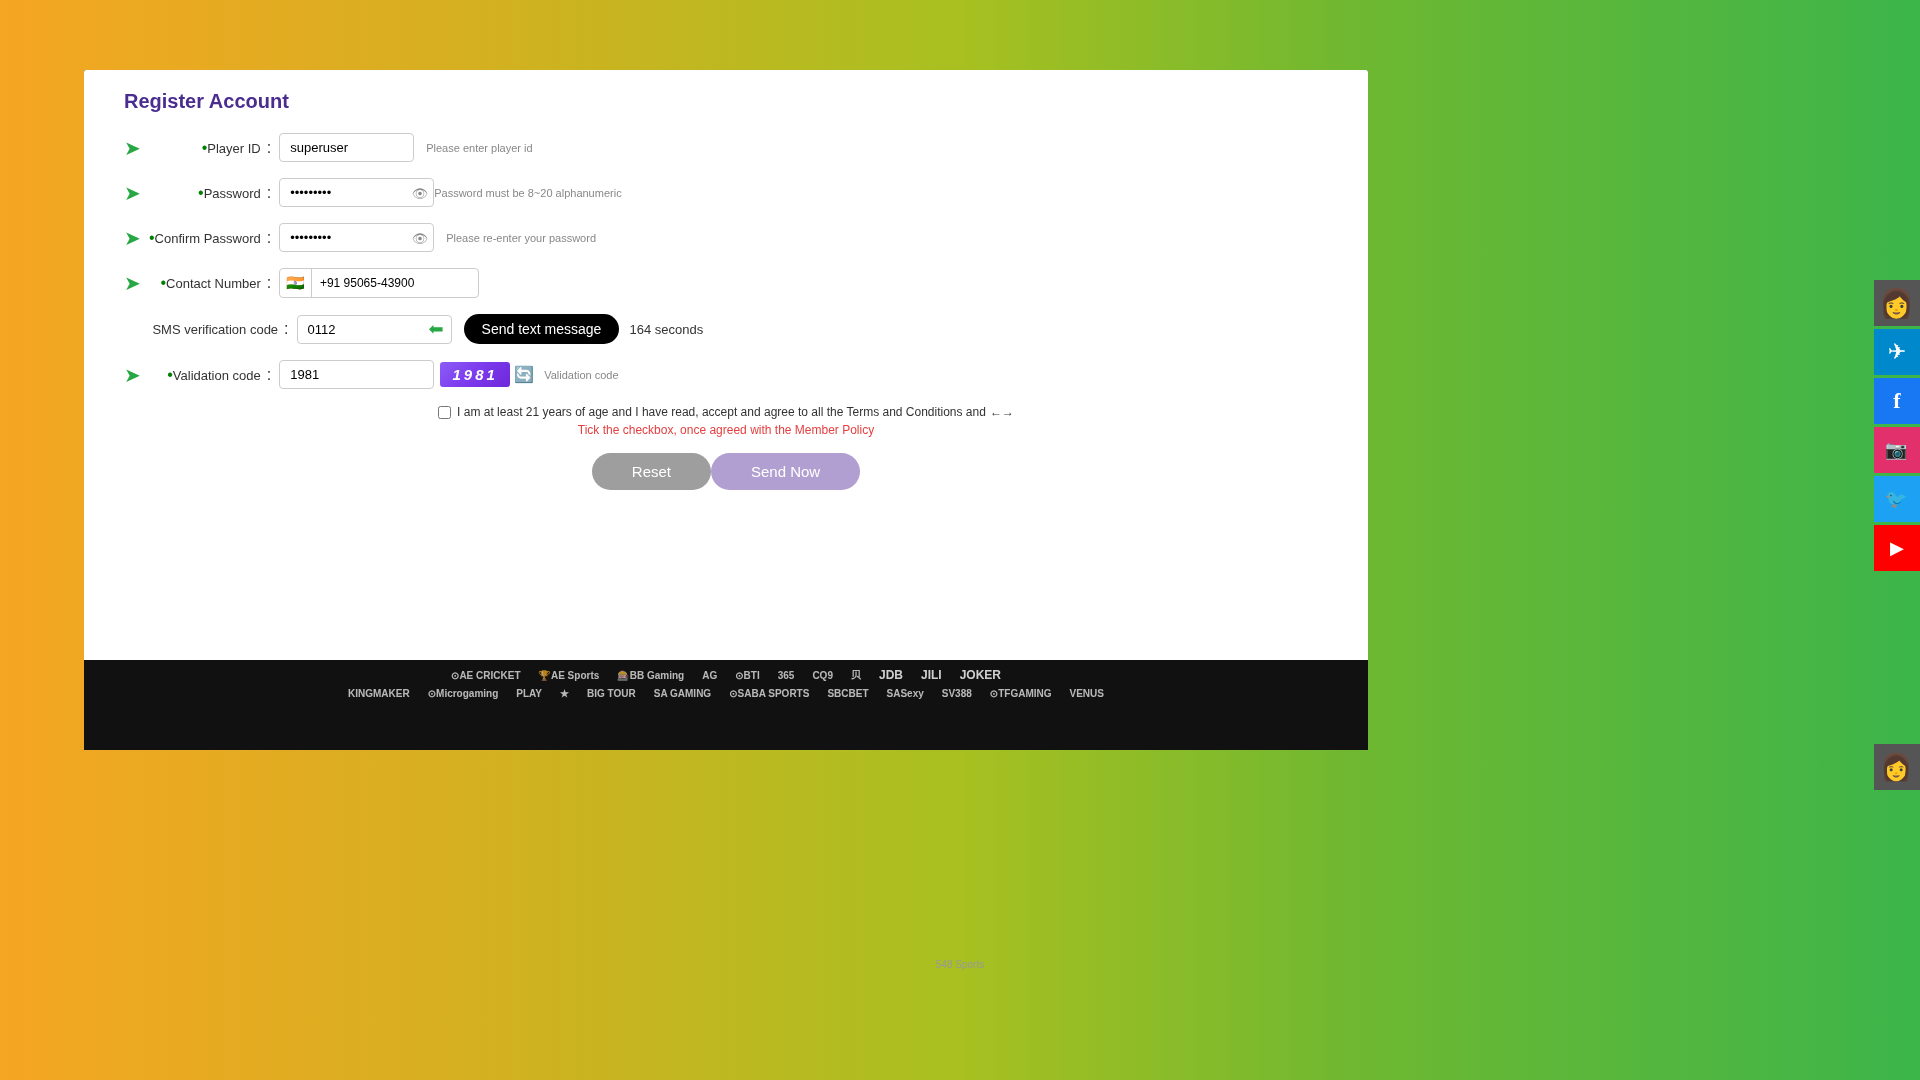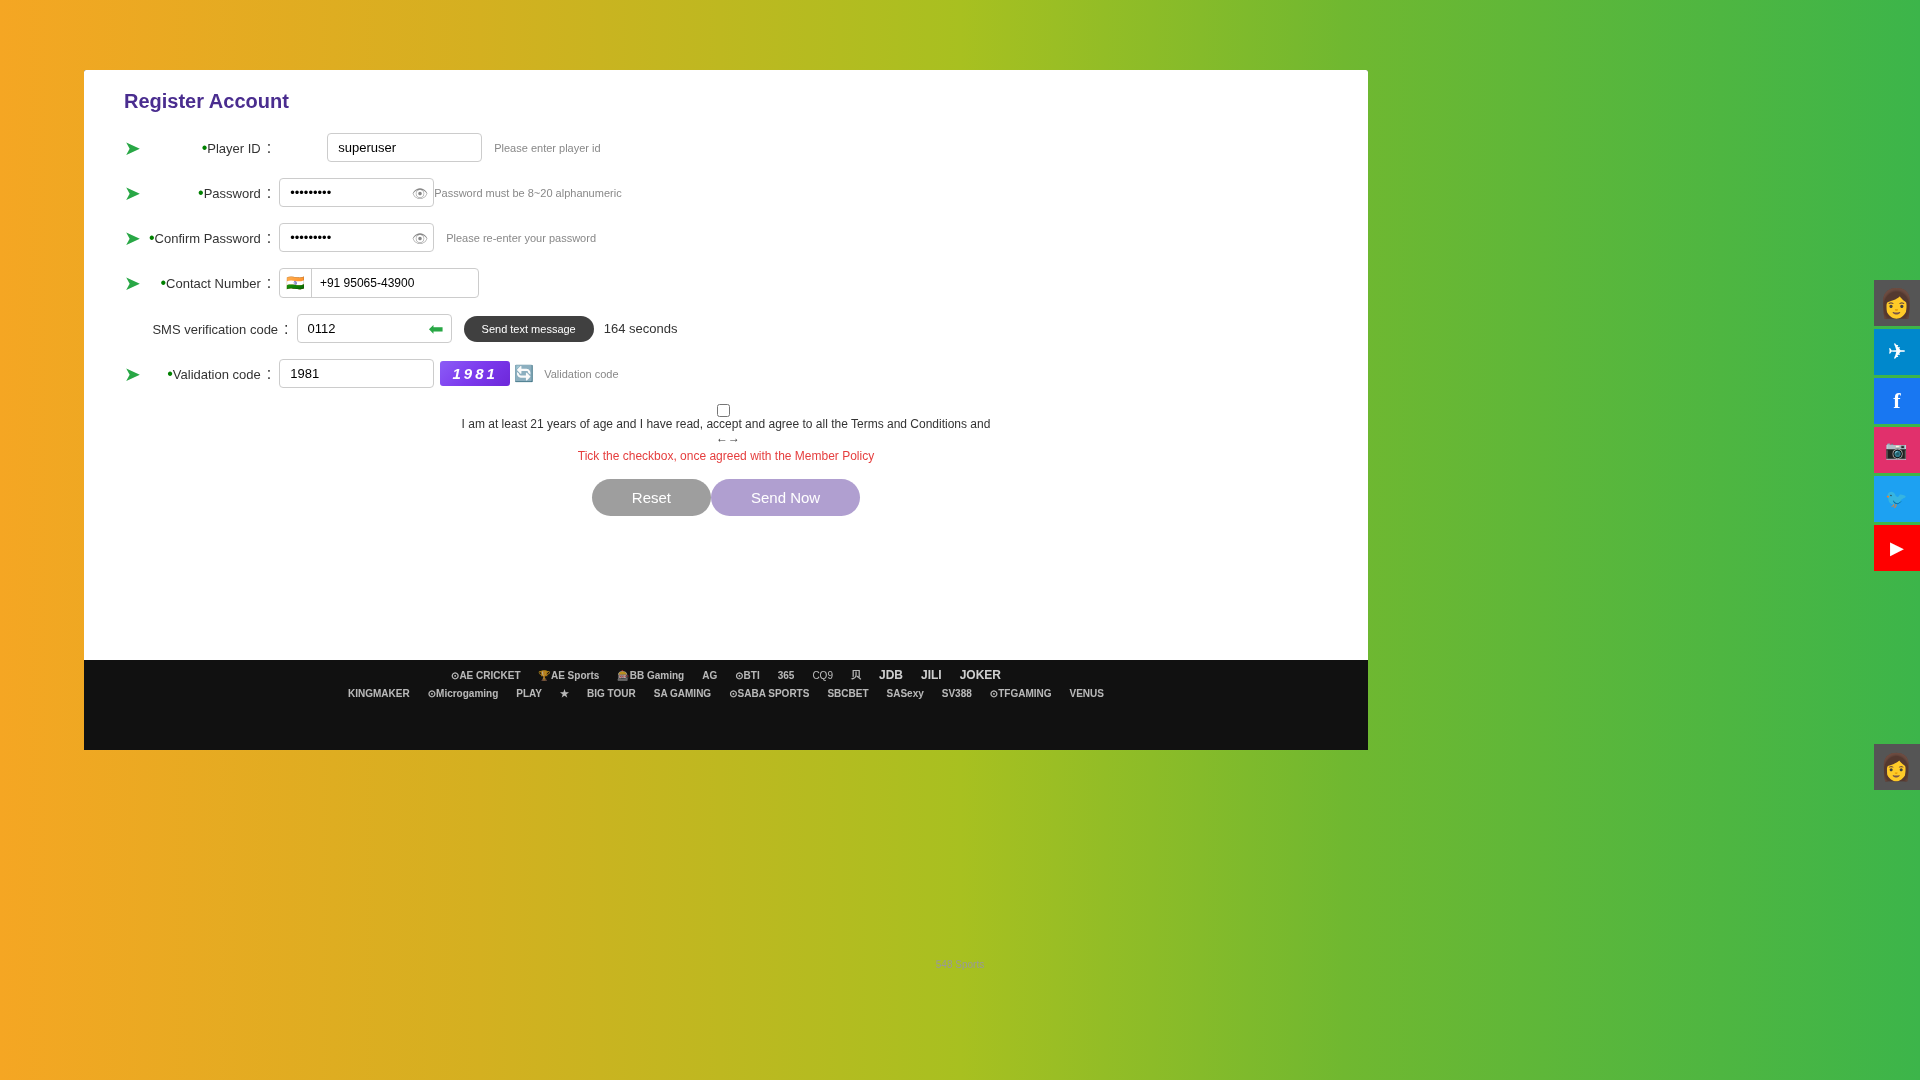--- a/index.html
+++ b/index.html
@@ -31,21 +31,21 @@
     <div style="padding:20px 40px;">
 
       <div style="color:#4a2d8f;font-size:20px;font-weight:bold;margin-bottom:20px;">Register Account</div>
 
       <div class="form-row" style="display:flex;align-items:center;margin-bottom:16px;">
         <span style="color:#28a745;font-size:20px;margin-right:6px;">➤</span>
         <span style="font-size:13px;color:#333;min-width:120px;text-align:right;padding-right:6px;">
           <span style="color:green;font-size:16px;">•</span><span>Player ID</span>
         </span>
         <span style="margin-right:8px;color:#333;">:</span>
-        <input type="text" style="width: 155px; padding: 6px 10px; border: 1px solid rgb(204, 204, 204); border-radius: 4px; font-size: 13px; outline: none; margin-left: 48px;" value="superuser">
+        <input type="text" style="width: 135px; padding: 6px 10px; border: 1px solid rgb(204, 204, 204); border-radius: 4px; font-size: 13px; outline: none;" value="superuser">
         <span style="margin-left:12px;font-size:11px;color:#888;">Please enter player id</span>
       </div>
 
       <div class="form-row" style="display:flex;align-items:center;margin-bottom:16px;">
         <span style="color:#28a745;font-size:20px;margin-right:6px;">➤</span>
         <span style="font-size:13px;color:#333;min-width:120px;text-align:right;padding-right:6px;">
           <span style="color:green;font-size:16px;">•</span><span>Password</span>
         </span>
         <span style="margin-right:8px;color:#333;">:</span>
         <div style="position:relative;display:inline-block;">
@@ -83,39 +83,39 @@
       <div class="form-row" style="display:flex;align-items:center;margin-bottom:16px;">
         <span style="color:#28a745;font-size:20px;margin-right:6px;opacity:0;">➤</span>
         <span style="font-size:13px;color:#333;min-width:120px;text-align:right;padding-right:6px;">
           <span style="color:green;font-size:16px;opacity:0;">•</span><span>SMS verification code</span>
         </span>
         <span style="margin-right:8px;color:#333;">:</span>
         <div style="position:relative;display:inline-block;">
           <input type="text" style="width: 155px; padding: 6px 10px; border: 1px solid rgb(204, 204, 204); border-radius: 4px; font-size: 13px; outline: none;" value="0112">
           <span style="position:absolute;right:8px;top:50%;transform:translateY(-50%);color:#28a745;font-size:18px;">⬅</span>
         </div>
-        <button style="background:#404040;color:white;border:none;border-radius:20px;padding:7px 18px;font-size:11px;cursor:pointer;margin-left:12px;white-space:nowrap;">Send text message</button>
+        <button style="background:#000000;color:white;border:none;border-radius:20px;padding:7px 18px;font-size:14px;cursor:pointer;margin-left:12px;white-space:nowrap;">Send text message</button>
         <span style="margin-left:10px;font-size:13px;color:#333;">164 seconds</span>
       </div>
 
       <div class="form-row" style="display:flex;align-items:center;margin-bottom:16px;">
         <span style="color:#28a745;font-size:20px;margin-right:6px;">➤</span>
         <span style="font-size:13px;color:#333;min-width:120px;text-align:right;padding-right:6px;">
           <span style="color:green;font-size:16px;">•</span><span>Validation code</span>
         </span>
         <span style="margin-right:8px;color:#333;">:</span>
         <input type="text" style="width: 155px; padding: 6px 10px; border: 1px solid rgb(204, 204, 204); border-radius: 4px; font-size: 13px; outline: none;" value="1981">
         <div style="display:inline-flex;align-items:center;margin-left:6px;">
           <div style="background:linear-gradient(135deg,#8b5cf6 0%,#7c3aed 50%,#6d28d9 100%);color:white;font-size:15px;font-weight:bold;padding:4px 10px;border-radius:3px;letter-spacing:3px;font-style:italic;min-width:70px;text-align:center;">1981</div>
           <span style="color:#888;font-size:16px;margin-left:4px;cursor:pointer;">🔄</span>
         </div>
         <span style="margin-left:10px;font-size:11px;color:#888;">Validation code</span>
       </div>
 
-      <div style="display:flex;align-items:center;justify-content:center;margin:12px 0 4px;font-size:12px;color:#333;flex-direction:column;">
+      <div style="display:flex;align-items:center;justify-content:center;margin:12px 0 4px;font-size:12px;color:#333;">
         <input type="checkbox" style="margin-right: 6px;">
         <span>I am at least 21 years of age and I have read, accept and agree to all the Terms and Conditions and</span>
         <span style="margin-left:4px;">←→</span>
       </div>
 
       <div style="text-align:center;color:#e53e3e;font-size:12px;margin-bottom:16px;">Tick the checkbox, once agreed with the Member Policy</div>
 
       <div style="display:flex;justify-content:center;">
         <button style="background:#9e9e9e;color:white;border:none;border-radius:20px;padding:10px 40px;font-size:15px;cursor:pointer;">Reset</button>
         <button style="background:#b09fd0;color:white;border:none;border-radius:20px;padding:10px 40px;font-size:15px;cursor:pointer;">Send Now</button>
@@ -125,21 +125,21 @@
   </div>
 
   <div style="position:absolute;bottom:0;left:0;width:1284px;height:90px;background:#111;padding:8px 40px;">
     <div style="display:flex;align-items:center;justify-content:center;gap:18px;margin-bottom:6px;">
       <span style="color:#fff;font-size:10px;font-weight:bold;opacity:0.7;">⊙AE CRICKET</span>
       <span style="color:#fff;font-size:10px;font-weight:bold;opacity:0.7;">🏆AE Sports</span>
       <span style="color:#fff;font-size:10px;font-weight:bold;opacity:0.7;">🎰BB Gaming</span>
       <span style="color:#fff;font-size:10px;font-weight:bold;opacity:0.7;">AG</span>
       <span style="color:#fff;font-size:10px;font-weight:bold;opacity:0.7;">⊙BTI</span>
       <span style="color:#fff;font-size:10px;font-weight:bold;opacity:0.7;">365</span>
-      <span style="color:#fff;font-size:10px;font-weight:normal;opacity:0.7;">CQ9</span>
+      <span style="color:#fff;font-size:10px;font-weight:bold;opacity:0.7;">CQ9</span>
       <span style="color:#fff;font-size:10px;font-weight:bold;opacity:0.7;">贝</span>
       <span style="color:#fff;font-size:12px;font-weight:bold;opacity:0.8;">JDB</span>
       <span style="color:#fff;font-size:12px;font-weight:bold;opacity:0.8;">JILI</span>
       <span style="color:#fff;font-size:12px;font-weight:bold;opacity:0.8;">JOKER</span>
     </div>
     <div style="display:flex;align-items:center;justify-content:center;gap:18px;">
       <span style="color:#fff;font-size:10px;font-weight:bold;opacity:0.7;">KINGMAKER</span>
       <span style="color:#fff;font-size:10px;font-weight:bold;opacity:0.7;">⊙Microgaming</span>
       <span style="color:#fff;font-size:10px;font-weight:bold;opacity:0.7;">PLAY</span>
       <span style="color:#fff;font-size:10px;font-weight:bold;opacity:0.7;">★</span>

